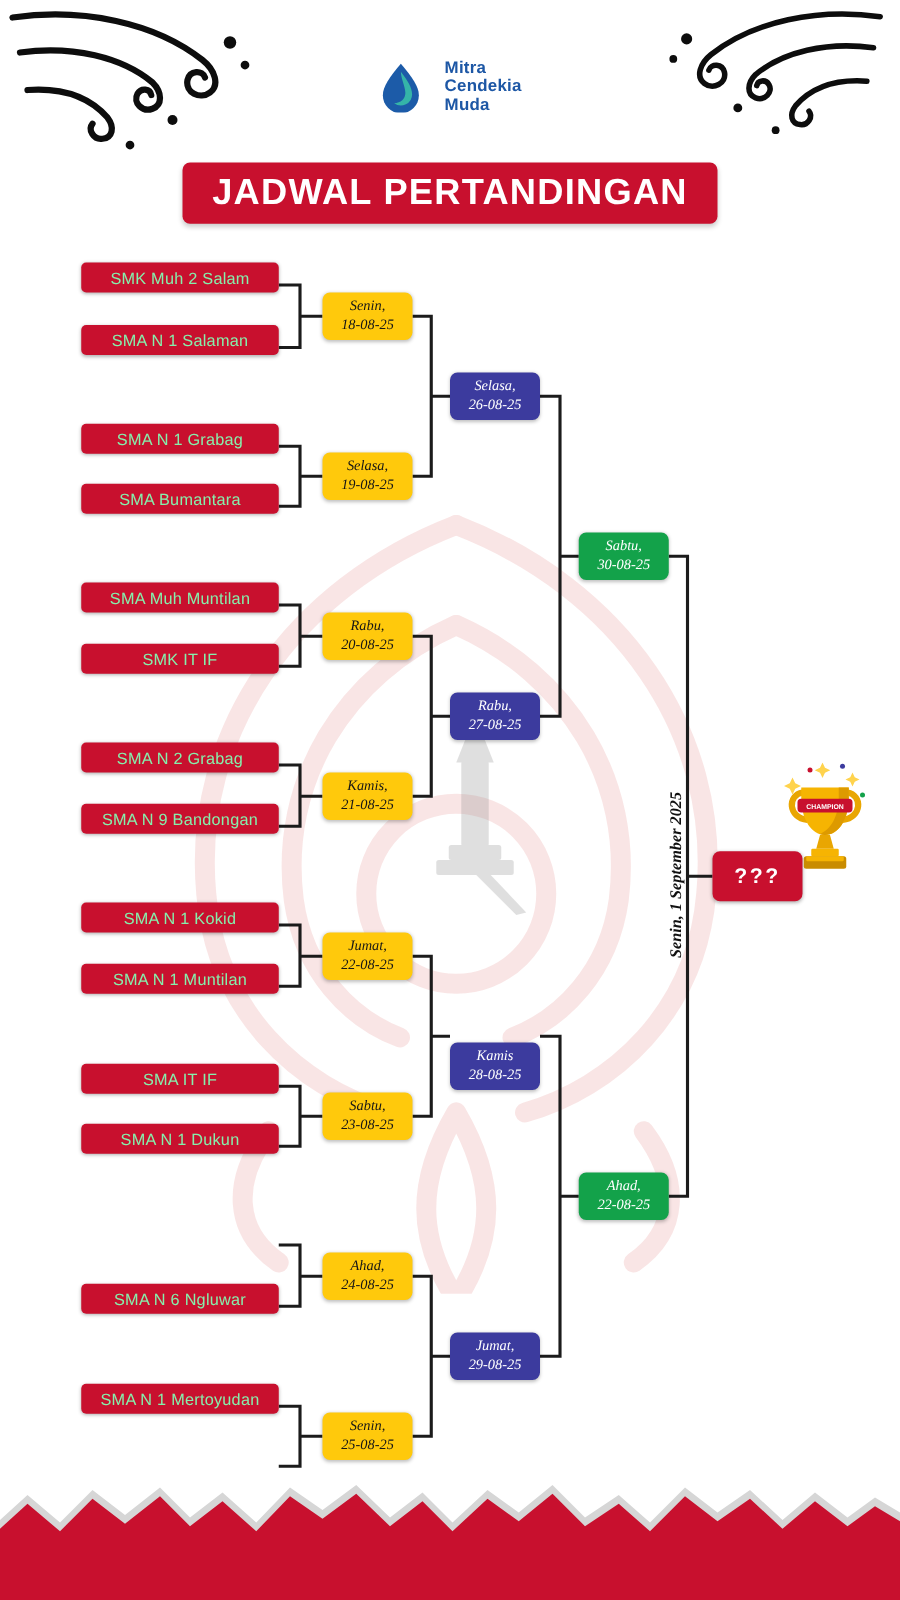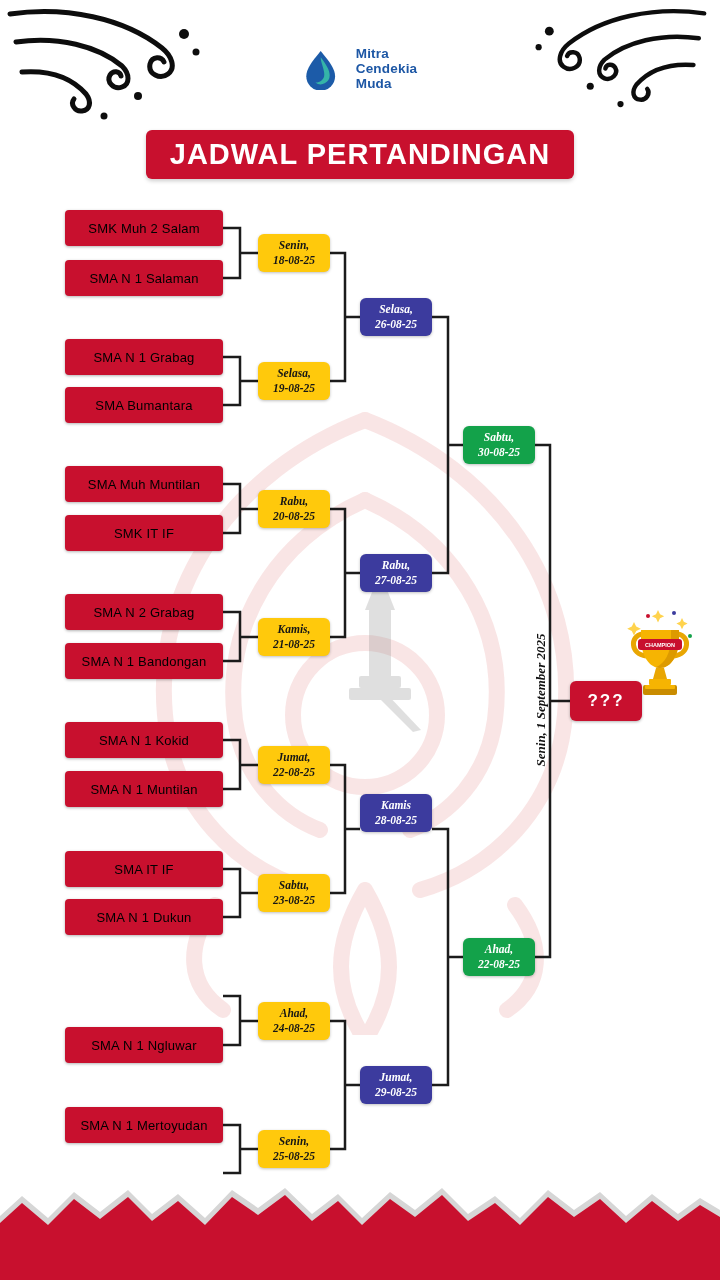--- a/index.html
+++ b/index.html
@@ -22,30 +22,30 @@
   .logo-text{color:#1D57A5;font-weight:700;font-size:13.5px;line-height:1.12;letter-spacing:.2px}
   .logo-text span{display:block}
   .banner{
     position:absolute;left:146px;top:130px;width:428px;height:49px;z-index:5;
     background:var(--red);border-radius:6px;display:flex;align-items:center;justify-content:center;
     color:#fff;font-size:29px;font-weight:800;letter-spacing:1px;
     box-shadow:0 2px 4px rgba(0,0,0,.2);
   }
   
   .team{
-    position:absolute;left:65px;width:158px;height:36px;z-index:4;
-    background:var(--red);color:#000000;border-radius:4px;
+    position:absolute;left:65px;width:158px;height:24px;z-index:4;
+    background:var(--red);color:#86efac;border-radius:4px;
     display:flex;align-items:center;justify-content:center;
     font-size:13px;font-weight:500;letter-spacing:.2px;text-align:center;
     box-shadow:0 1px 3px rgba(0,0,0,.3);
   }
   .datebox{
     position:absolute;width:72px;height:38px;z-index:4;border-radius:6px;
     display:flex;flex-direction:column;align-items:center;justify-content:center;
-    font-family:"Liberation Serif",serif;font-style:italic;font-weight:700;
+    font-family:"Liberation Serif",serif;font-style:italic;font-weight:400;
     font-size:11.5px;line-height:1.3;box-shadow:0 1px 3px rgba(0,0,0,.25);text-align:center;
   }
   .datebox span{display:block}
   .yellow{background:var(--yellow);color:#161616}
   .blue{background:var(--blue);color:#fff}
   .green{background:var(--green);color:#fff}
   .winner{
     position:absolute;left:570px;top:681px;width:72px;height:40px;z-index:4;
     background:var(--red);border-radius:6px;color:#fff;
     display:flex;align-items:center;justify-content:center;
@@ -157,26 +157,26 @@
       M535 445 H550 V957 H535 M550 701 H570"></path>
   </svg>
 
   <div class="team" style="top:210px">SMK Muh 2 Salam</div>
   <div class="team" style="top:260px">SMA N 1 Salaman</div>
   <div class="team" style="top:339px">SMA N 1 Grabag</div>
   <div class="team" style="top:387px">SMA Bumantara</div>
   <div class="team" style="top:515px">SMK IT IF</div>
   <div class="team" style="top:466px">SMA Muh Muntilan</div>
   <div class="team" style="top:594px">SMA N 2 Grabag</div>
-  <div class="team" style="top:643px">SMA N 1 Bandongan</div>
+  <div class="team" style="top:643px">SMA N 9 Bandongan</div>
   <div class="team" style="top:722px">SMA N 1 Kokid</div>
   <div class="team" style="top:771px">SMA N 1 Muntilan</div>
   <div class="team" style="top:851px">SMA IT IF</div>
   <div class="team" style="top:899px">SMA N 1 Dukun</div>
-  <div class="team" style="top:1027px">SMA N 1 Ngluwar</div>
+  <div class="team" style="top:1027px">SMA N 6 Ngluwar</div>
   <div class="team" style="top:1107px">SMA N 1 Mertoyudan</div>
 
   <div class="datebox yellow" style="left:258px;top:234px">
     <span>Senin,</span>
     <span>18-08-25</span>
   </div>
   <div class="datebox yellow" style="left:258px;top:362px">
     <span>Selasa,</span>
     <span>19-08-25</span>
   </div>
@@ -206,21 +206,21 @@
   </div>
 
   <div class="datebox blue" style="left:360px;top:298px">
     <span>Selasa,</span>
     <span>26-08-25</span>
   </div>
   <div class="datebox blue" style="left:360px;top:554px">
     <span>Rabu,</span>
     <span>27-08-25</span>
   </div>
-  <div class="datebox blue" style="left:360px;top:794px">
+  <div class="datebox blue" style="left:360px;top:834px">
     <span>Kamis</span>
     <span>28-08-25</span>
   </div>
   <div class="datebox blue" style="left:360px;top:1066px">
     <span>Jumat,</span>
     <span>29-08-25</span>
   </div>
 
   <div class="datebox green" style="left:463px;top:426px">
     <span>Sabtu,</span>

